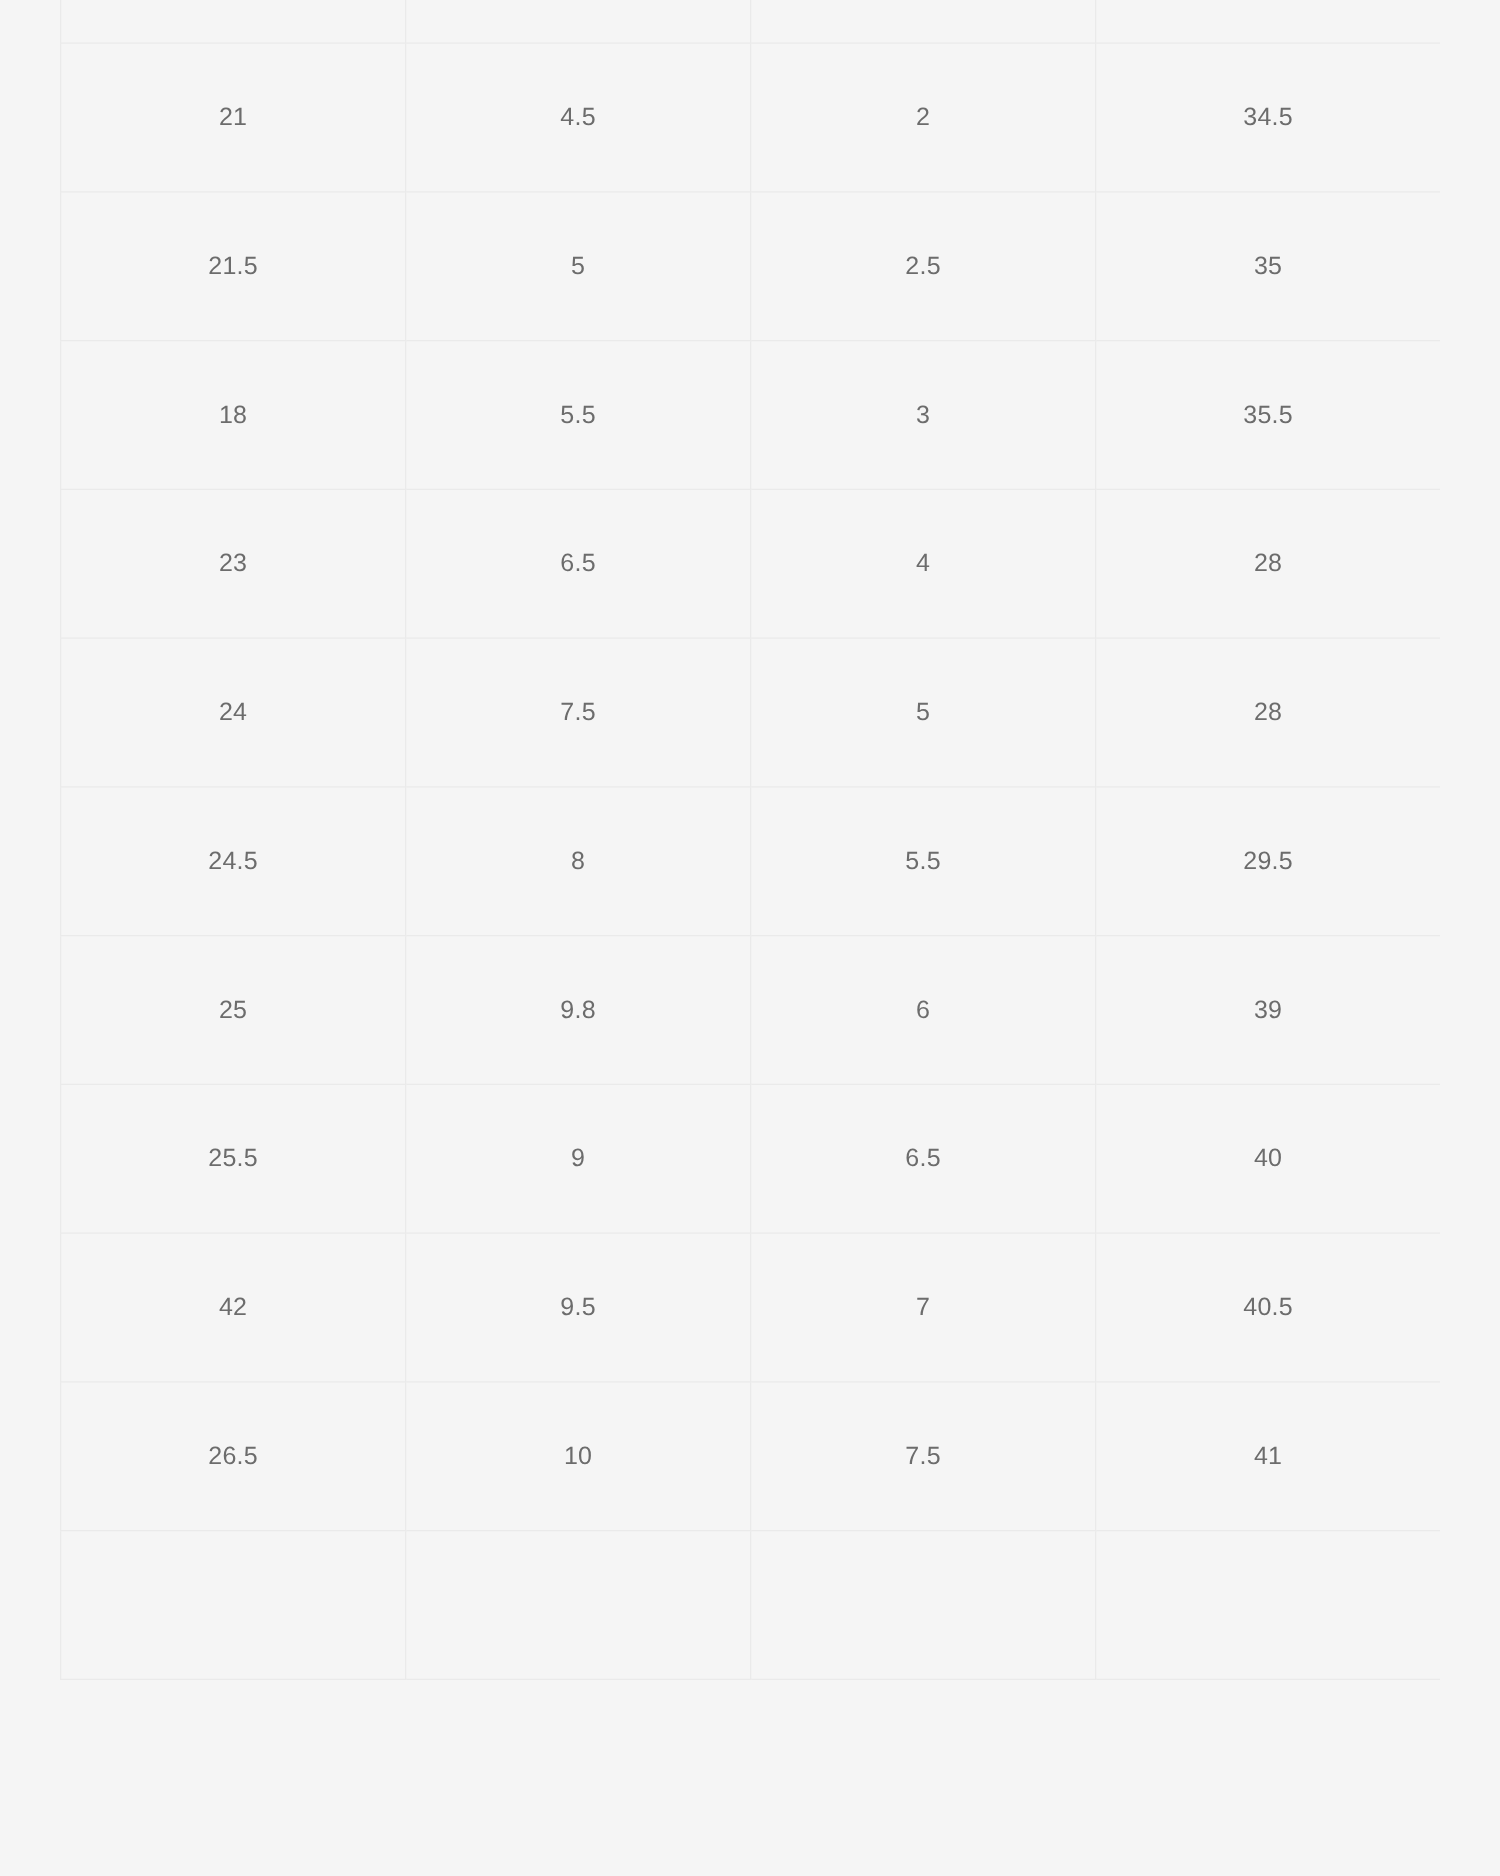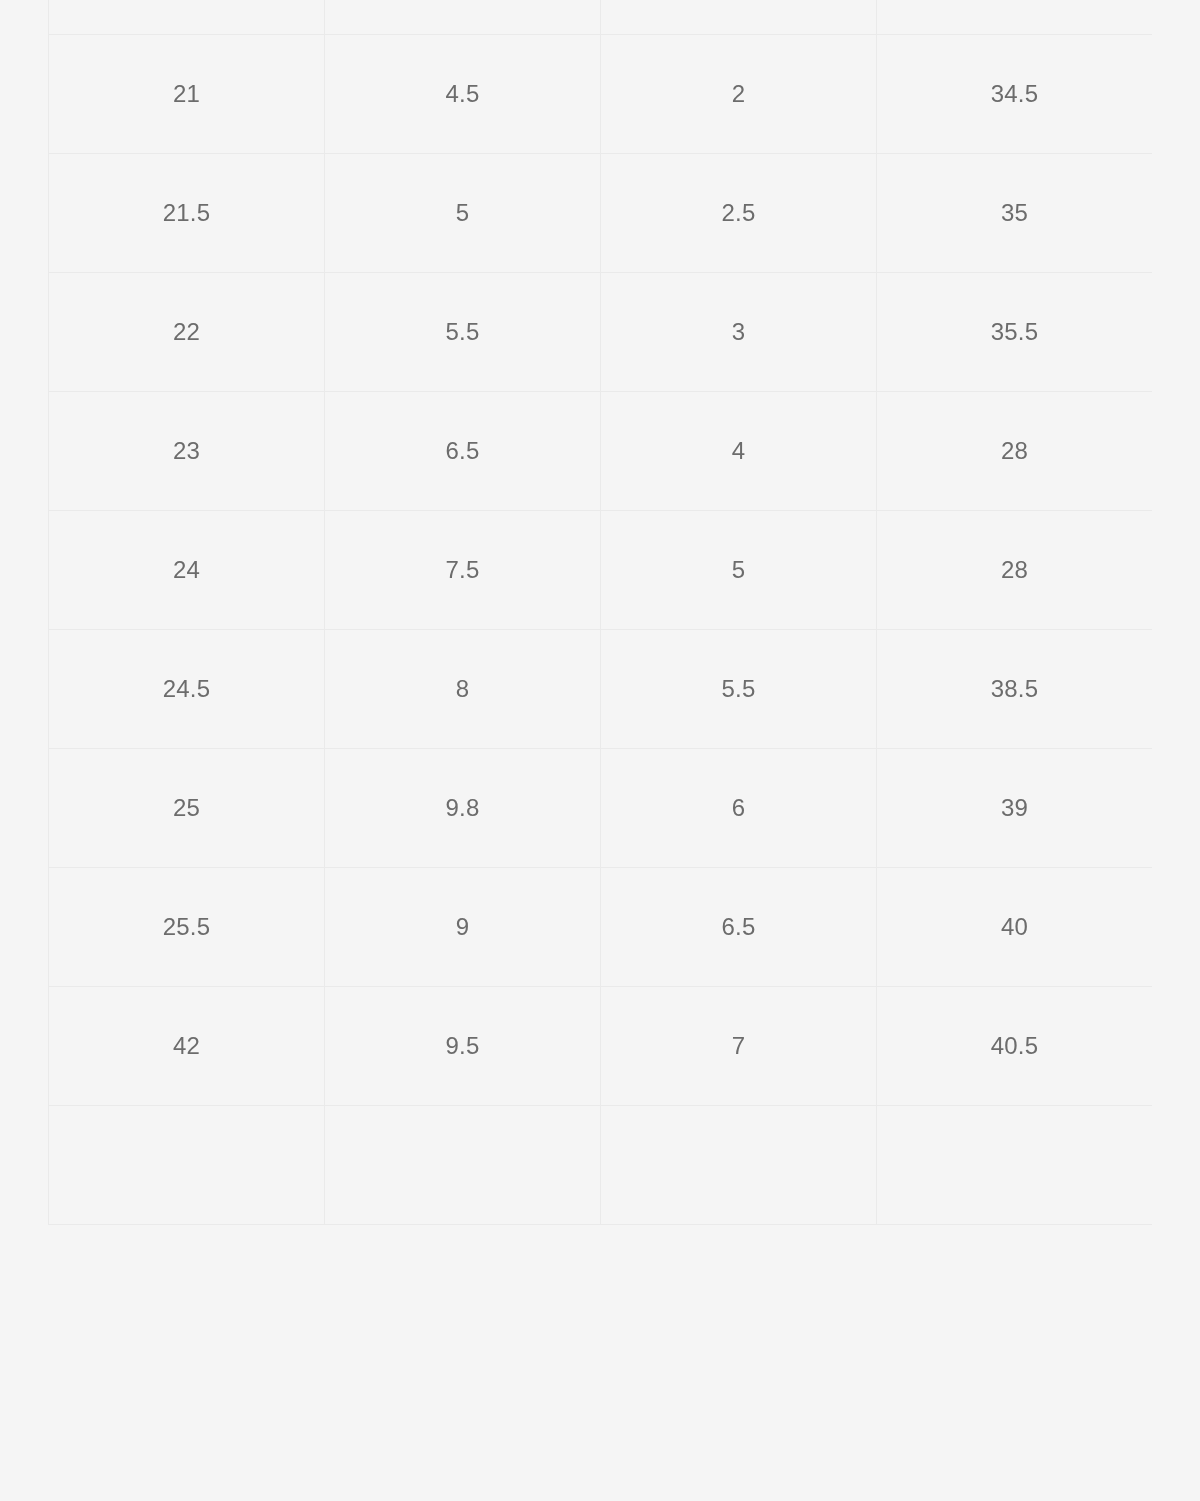--- a/index.html
+++ b/index.html
@@ -49,21 +49,21 @@
   }
 
   table.size-table td {
     height: 119px;
     background: #f5f5f5;
     border-right: 1px solid #eaeaea;
     border-bottom: 1px solid #eaeaea;
     text-align: center;
     vertical-align: middle;
     color: #6c6c6c;
-    font-size: 24px;
+    font-size: 20px;
     font-weight: 400;
     letter-spacing: 0.2px;
     line-height: 1;
   }
 
   table.size-table td:first-child {
     border-left: 1px solid #eaeaea;
   }
 
   table.size-table tr:first-child td {
@@ -99,62 +99,68 @@
             <td>2</td>
             <td>34.5</td>
           </tr>
           <tr>
             <td>21.5</td>
             <td>5</td>
             <td>2.5</td>
             <td>35</td>
           </tr>
           <tr>
-            <td>22</td>
+            <td>18</td>
             <td>5.5</td>
             <td>3</td>
             <td>35.5</td>
           </tr>
           <tr>
             <td>23</td>
             <td>6.5</td>
             <td>4</td>
             <td>28</td>
           </tr>
           <tr>
             <td>24</td>
             <td>7.5</td>
             <td>5</td>
             <td>28</td>
           </tr>
           <tr>
             <td>24.5</td>
             <td>8</td>
             <td>5.5</td>
-            <td>38.5</td>
+            <td>29.5</td>
           </tr>
           <tr>
             <td>25</td>
             <td>9.8</td>
             <td>6</td>
             <td>39</td>
           </tr>
           <tr>
             <td>25.5</td>
             <td>9</td>
             <td>6.5</td>
             <td>40</td>
           </tr>
           <tr>
             <td>42</td>
             <td>9.5</td>
             <td>7</td>
             <td>40.5</td>
           </tr>
           <tr>
+            <td>26.5</td>
+            <td>10</td>
+            <td>7.5</td>
+            <td>41</td>
+          </tr>
+          <tr>
             <td class="empty-cell"></td>
             <td class="empty-cell"></td>
             <td class="empty-cell"></td>
             <td class="empty-cell"></td>
           </tr>
         </tbody>
     </table>
   </div>
 </div>
 

